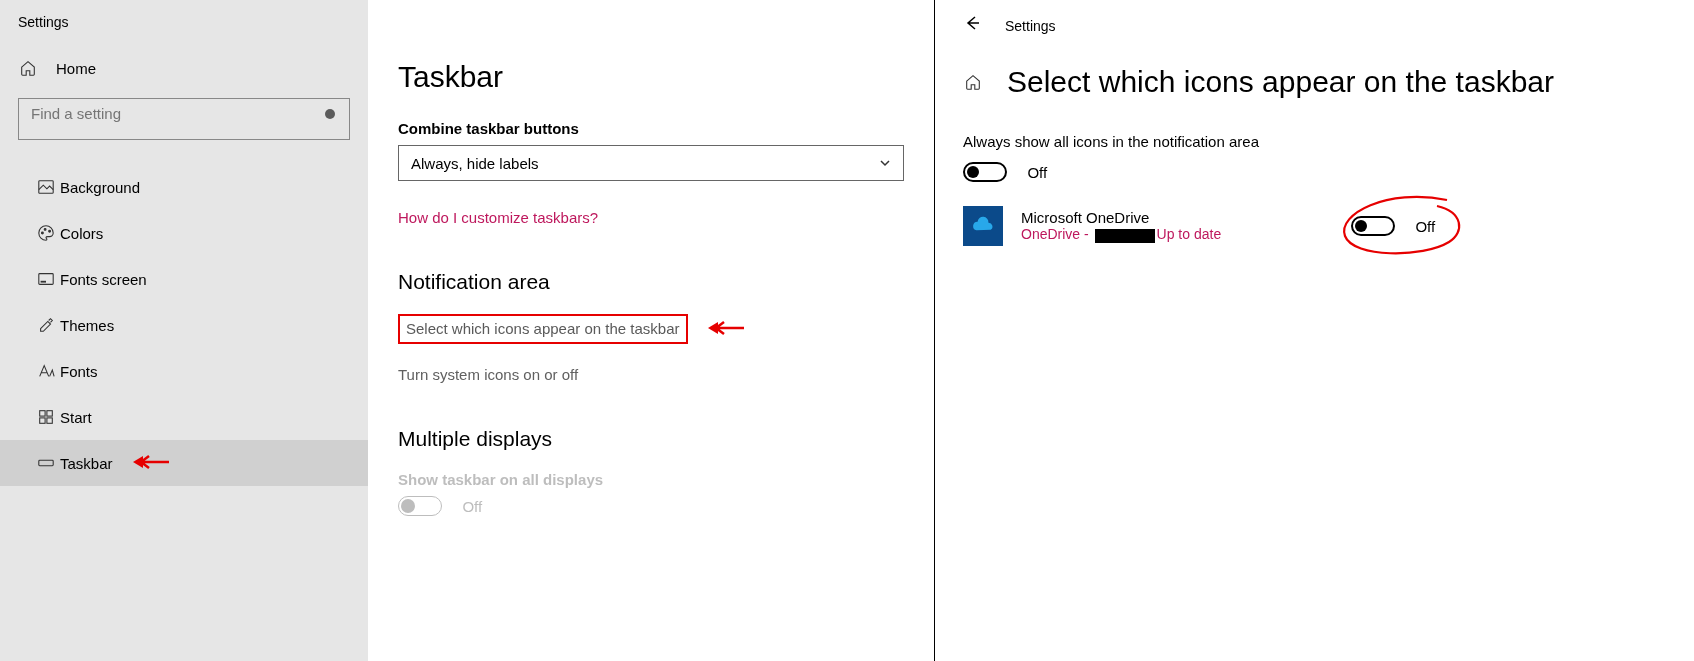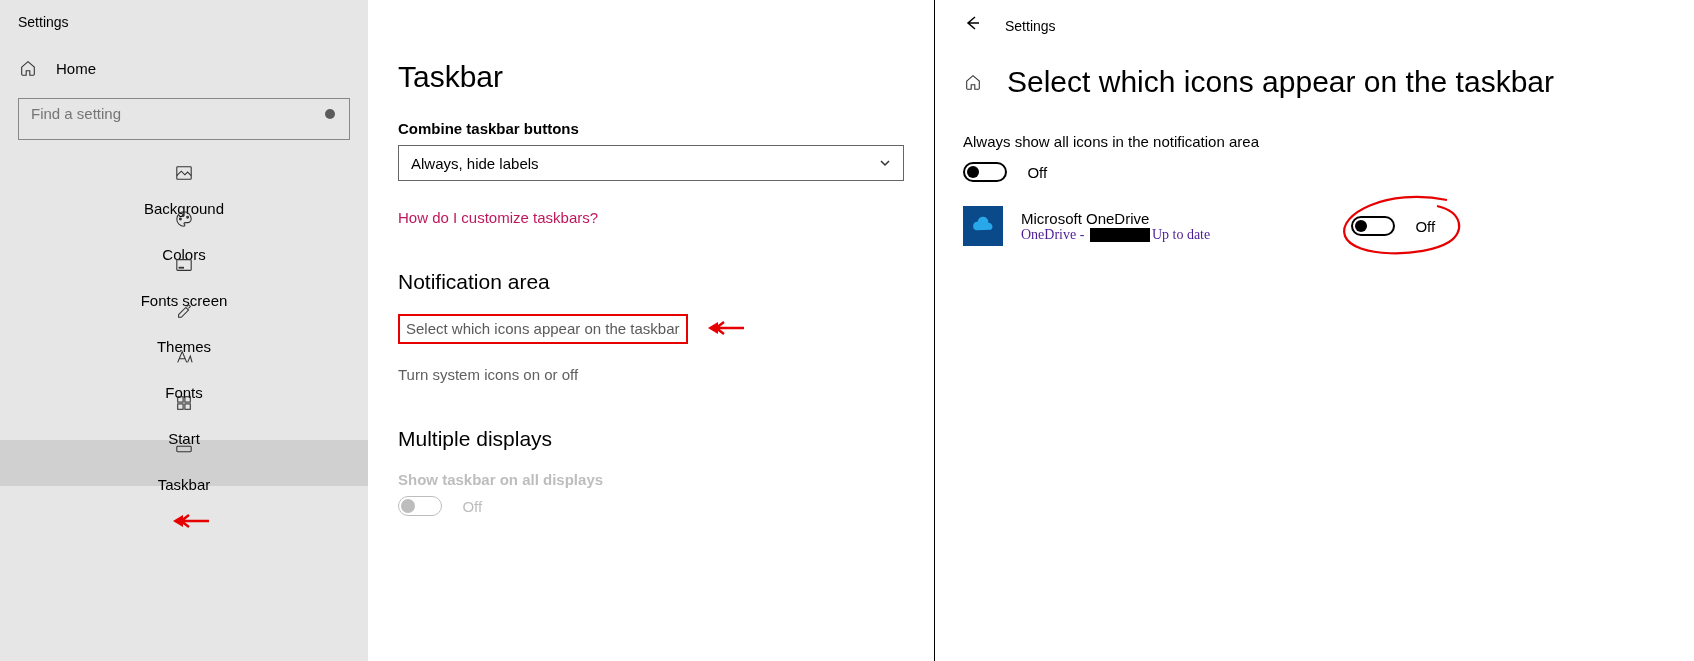--- a/index.html
+++ b/index.html
@@ -1,21 +1,21 @@
 <!DOCTYPE html>
 <html><head>
 <meta charset="utf-8">
 <style>
   html,body{margin:0;padding:0;height:100%;font-family:"Segoe UI",sans-serif;color:#000;background:#fff;}
   *{box-sizing:border-box;}
   #app{display:flex;height:661px;width:1694px;position:relative;}
   
   .sidebar{width:368px;background:#e6e6e6;padding:0;}
   .sidebar-title{font-size:14px;padding:14px 18px 0 18px;}
-  .nav-item{display:flex;align-items:center;gap:18px;height:46px;padding:0 16px;font-size:15px;cursor:pointer;flex-direction:column;}
+  .nav-item{display:flex;align-items:center;gap:4px;height:46px;padding:0 36px;font-size:15px;cursor:pointer;}
   .nav-item.selected{background:#d0d0d0;}
   .icon{width:20px;height:20px;display:flex;align-items:center;justify-content:center;}
   .icon svg{width:18px;height:18px;stroke:#333;fill:none;stroke-width:1.2;}
   .search-box{margin:10px 18px 16px 18px;height:42px;border:1px solid #888;background:#e6e6e6;display:flex;align-items:flex-end;padding:16px 10px;}
   .search-box input{flex:1;border:none;outline:none;background:transparent;font-size:15px;font-family:inherit;}
   .search-box .sicon{width:16px;height:16px;opacity:.6;}
   .section-header{font-weight:600;font-size:16px;padding:0 18px 18px 18px;}
   .home-row{display:flex;align-items:center;gap:18px;padding:28px 4px 10px 18px;font-size:15px;}
   .nav-list{margin-top:24px;}
   
@@ -37,21 +37,21 @@
   .right{flex:1;padding:14px 28px;}
   .right-header{display:flex;align-items:center;gap:24px;margin-bottom:28px;}
   .back-btn{font-size:20px;cursor:pointer;}
   .right-title-row{display:flex;align-items:center;gap:24px;margin-bottom:34px;}
   .right-title{font-size:30px;font-weight:400;}
   .right .sub-label2{font-size:15px;margin-bottom:12px;}
   .app-row{display:flex;align-items:center;margin-top:24px;}
   .app-icon{width:40px;height:40px;background:#0b4a8a;display:flex;align-items:center;justify-content:center;margin-right:18px;}
   .app-text{flex:0 0 330px;}
   .app-name{font-size:15px;}
-  .app-desc{font-size:14px;color:#4c1d95;font-family:Liberation Serif, serif;}
+  .app-desc{font-size:14px;color:#be185d;}
   .redacted{display:inline-block;width:60px;height:14px;background:#000;vertical-align:middle;margin:0 2px;}
   .toggle2{width:44px;height:20px;border:2px solid #000;border-radius:20px;position:relative;display:inline-block;vertical-align:middle;}
   .toggle2::after{content:"";position:absolute;left:2px;top:2px;width:12px;height:12px;border-radius:50%;background:#000;}
   .chev svg{width:12px;height:12px;stroke:#333;fill:none;stroke-width:1.5;}
   
   .arrow-red svg{width:44px;height:20px;}
 </style>
 </head>
 <body>
 

